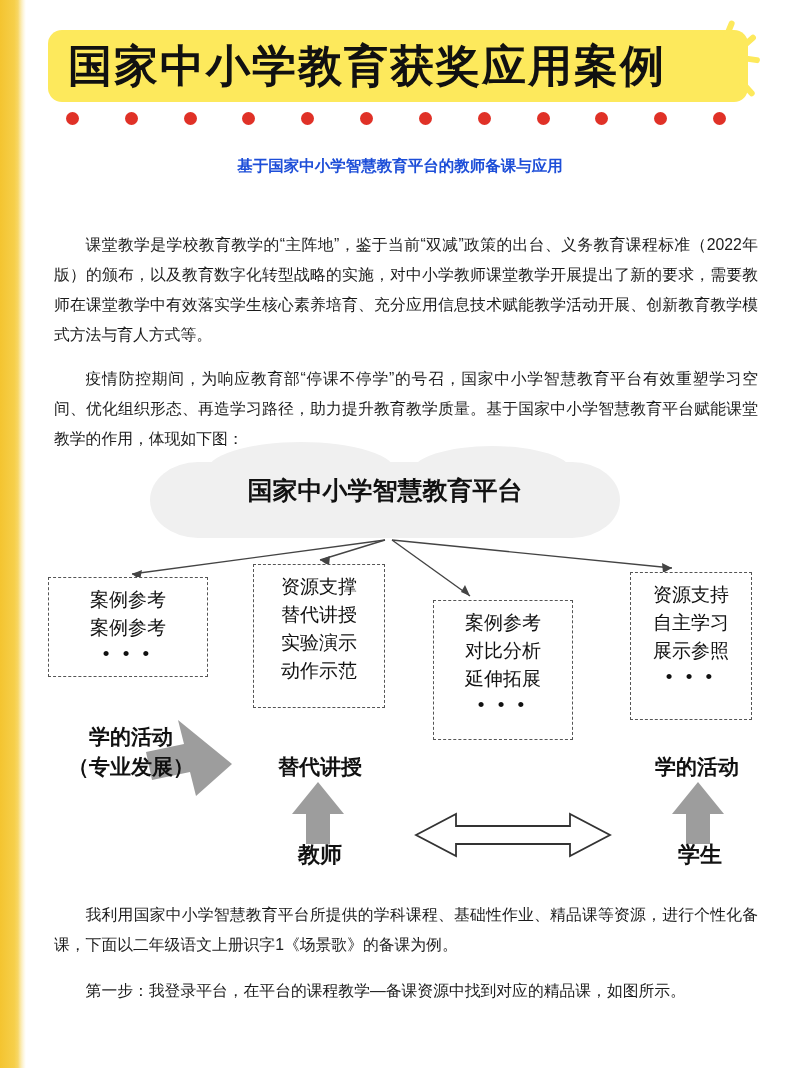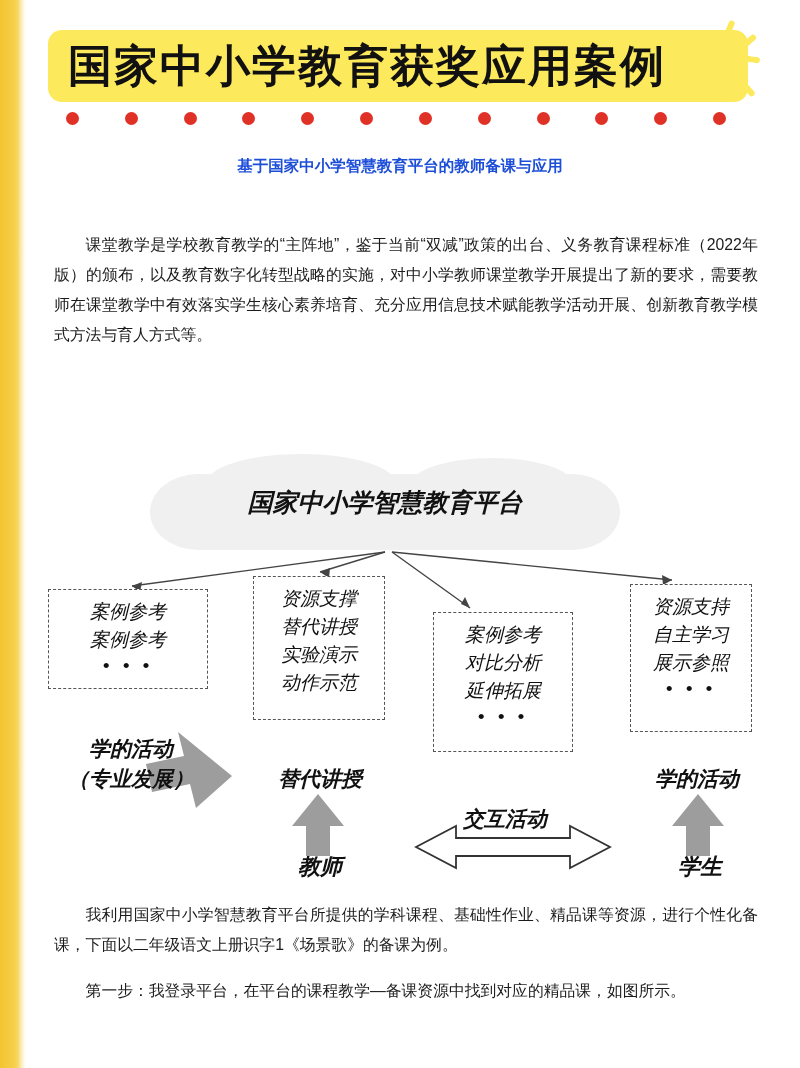--- a/index.html
+++ b/index.html
@@ -114,24 +114,23 @@
     text-indent: 2em;
     margin: 0 0 14px 12px;
     color: #1b1b1b;
     text-align: justify;
   }
 
   
   .diagram {
     position: absolute;
     left: 0;
-    top: 464px;
+    top: 452px;
     width: 719px;
     height: 440px;
-    font-style: italic;
   }
   .cloud {
     position: absolute;
     left: 150px;
     top: 10px;
     width: 470px;
     height: 76px;
     background: #f0f0f0;
     border-radius: 48px / 38px;
   }
@@ -250,20 +249,21 @@
   <span class="dot"></span>
   <span class="dot"></span>
   <span class="dot"></span>
   <span class="dot"></span>
 </div>
 
 <div class="subtitle">基于国家中小学智慧教育平台的教师备课与应用</div>
 
 <div class="body-text">
   <p class="para">课堂教学是学校教育教学的“主阵地”，鉴于当前“双减”政策的出台、义务教育课程标准（2022年版）的颁布，以及教育数字化转型战略的实施，对中小学教师课堂教学开展提出了新的要求，需要教师在课堂教学中有效落实学生核心素养培育、充分应用信息技术赋能教学活动开展、创新教育教学模式方法与育人方式等。</p>
+  <p class="para">疫情防控期间，为响应教育部“停课不停学”的号召，国家中小学智慧教育平台有效重塑学习空间、优化组织形态、再造学习路径，助力提升教育教学质量。基于国家中小学智慧教育平台赋能课堂教学的作用，体现如下图：</p>
 </div>
 
 <div class="diagram">
 
   <svg class="diagram-lines">
 
     <line x1="385" y1="88" x2="132" y2="122" stroke="#444" stroke-width="1.4"></line>
     <polygon points="132,122 142,118 140,128" fill="#444"></polygon>
 
     <line x1="385" y1="88" x2="320" y2="108" stroke="#444" stroke-width="1.4"></line>
@@ -320,21 +320,20 @@
     <div>自主学习</div>
     <div>展示参照</div>
     <div class="dots">• • •</div>
   </div>
 
   <div class="caption cap-left">
     <div>学的活动</div>
     <div>（专业发展）</div>
   </div>
   <div class="caption cap-teach">替代讲授</div>
-  <div class="caption cap-inter">交互活动</div>
   <div class="caption cap-right">学的活动</div>
 
   <div class="role role-student">学生</div>
   <div class="role role-teacher">教师</div>
 </div>
 
 <div class="bottom-text">
   <p class="para">我利用国家中小学智慧教育平台所提供的学科课程、基础性作业、精品课等资源，进行个性化备课，下面以二年级语文上册识字1《场景歌》的备课为例。</p>
   <p class="para">第一步：我登录平台，在平台的课程教学—备课资源中找到对应的精品课，如图所示。</p>
 </div>

